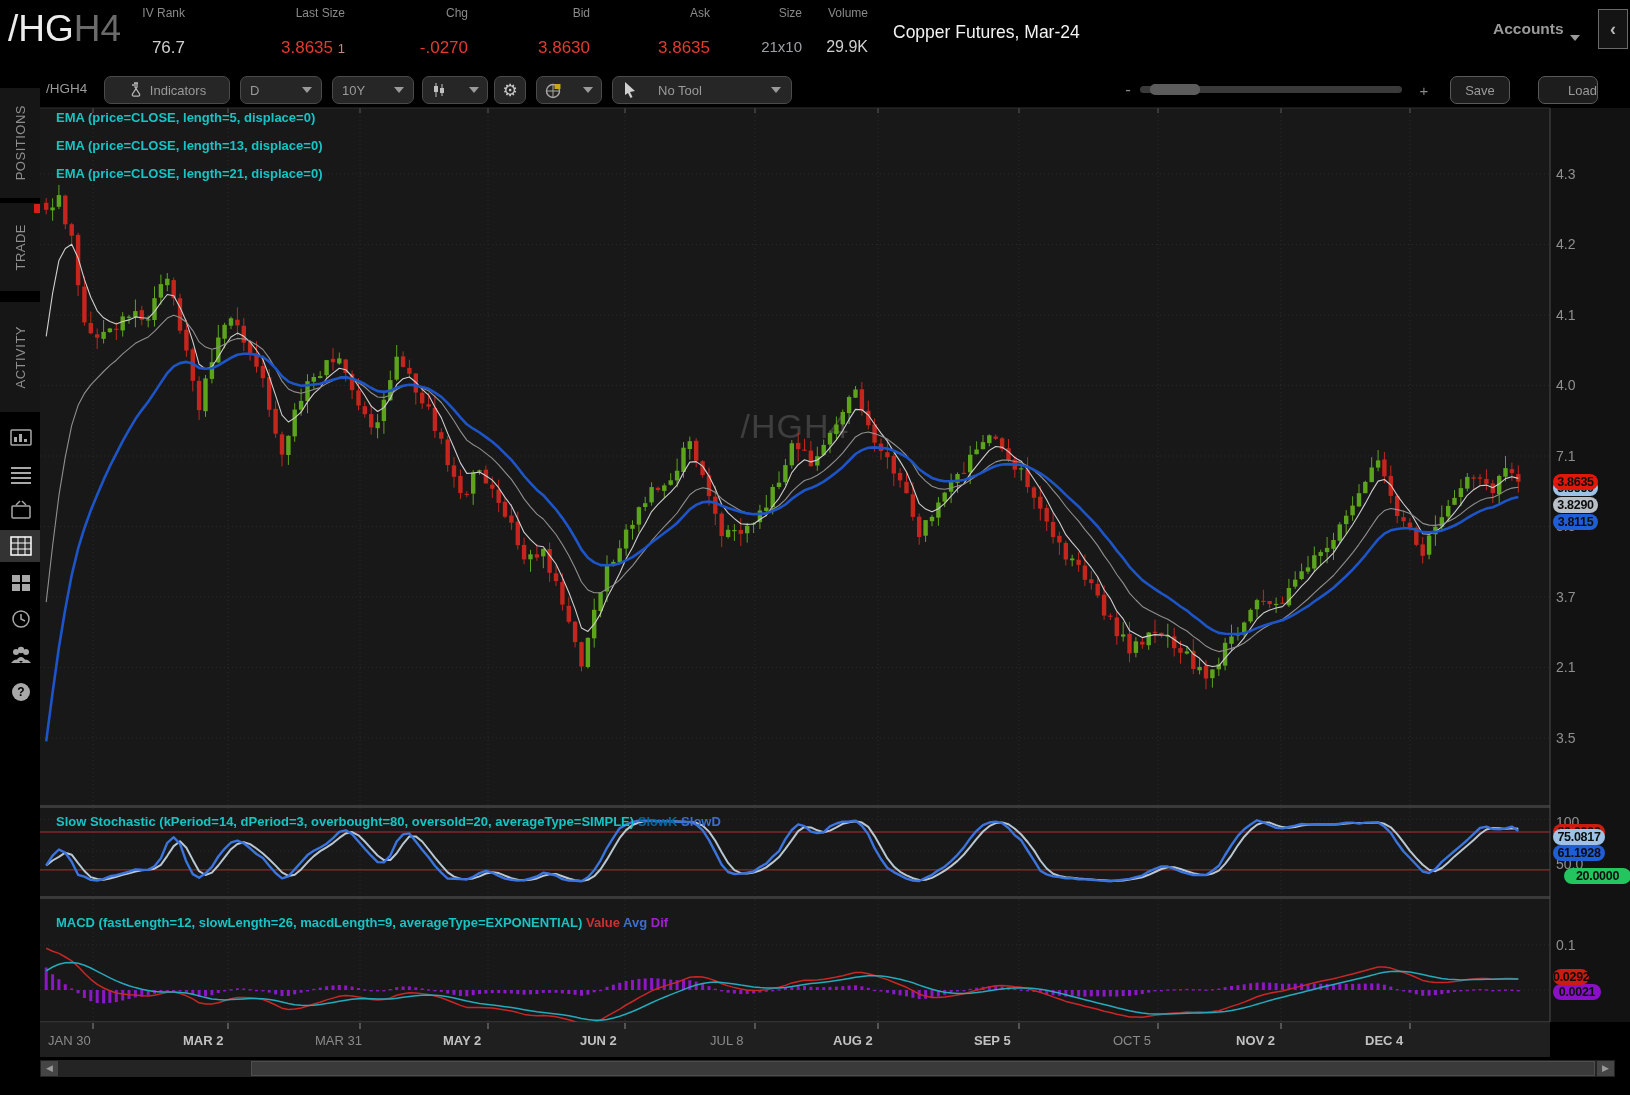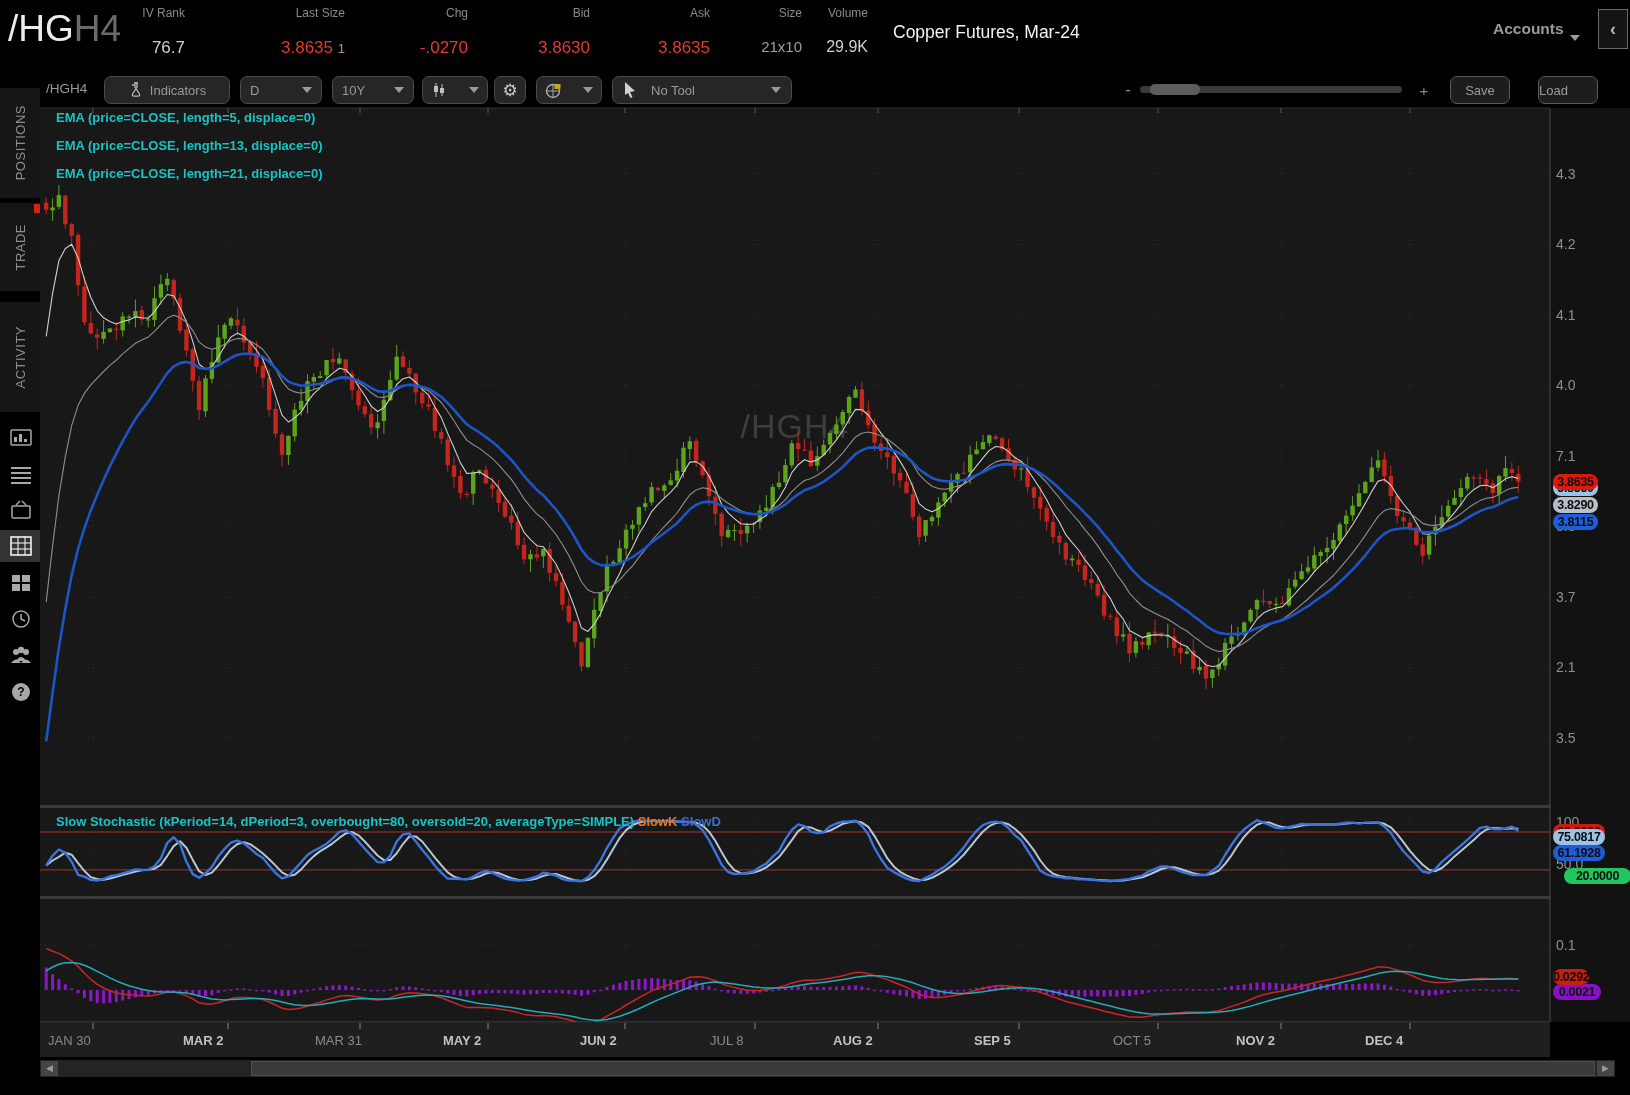--- a/index.html
+++ b/index.html
@@ -940,43 +940,44 @@
       </div>
     <div class="tbtn" style="left:536px;width:66px;padding:0 8px;justify-content:space-between">
       <svg width="17" height="17" viewBox="0 0 17 17">
           <circle cx="8" cy="9" r="6.5" fill="none" stroke="#a8a8a8" stroke-width="1.4"></circle>
           <line x1="8" y1="2.5" x2="8" y2="15.5" stroke="#a8a8a8"></line>
           <line x1="1.5" y1="9" x2="14.5" y2="9" stroke="#a8a8a8"></line>
           <rect x="9.5" y="2" width="6" height="5" fill="#c8a818"></rect>
         </svg>
       <span class="caret"></span>
     </div>
-    <div class="tbtn" style="left:612px;width:180px;padding:0 10px;gap:14px">
+    <div class="tbtn" style="left:612px;width:180px;padding:0 10px;gap:21px">
       <svg width="14" height="16" viewBox="0 0 14 16">
           <polygon points="2,0 12,9 7,10 9.5,15 7.5,16 5,11 2,13" fill="#d0d0d0"></polygon>
         </svg>
       <span style="flex:1">No Tool</span>
         <span class="caret"></span>
     </div>
     <div class="abs" style="left:1120px;top:8px;width:16px;font-size:17px;color:#888;text-align:center;cursor:pointer">-</div>
     <div class="abs" style="left:1140px;top:14px;width:262px;height:7px;background:#3a3a3a;border-radius:4px"></div>
     <div class="abs" style="left:1150px;top:12px;width:50px;height:11px;background:#5c5c5c;border-radius:5px"></div>
     <div class="abs" style="left:1416px;top:10px;width:16px;font-size:15px;color:#888;text-align:center;cursor:pointer">+</div>
     <div class="tbtn" style="left:1450px;width:60px;justify-content:center;background:#1d1d1d;border-color:#5a5a5a">
         <span>Save</span>
       </div>
-    <div class="tbtn" style="left:1538px;width:60px;justify-content:flex-start;background:#1d1d1d;border-color:#5a5a5a">
+    <div class="tbtn" style="left:1538px;width:60px;justify-content:flex-end;background:#1d1d1d;border-color:#5a5a5a">
         <span>Load</span>
       </div>
   </div>
 
   <div class="studylabel" style="left:56px;top:110px">EMA (price=CLOSE, length=5, displace=0)</div>
   <div class="studylabel" style="left:56px;top:138px">EMA (price=CLOSE, length=13, displace=0)</div>
   <div class="studylabel" style="left:56px;top:166px">EMA (price=CLOSE, length=21, displace=0)</div>
-  <div class="studylabel" style="left:56px;top:814px"><span>Slow Stochastic (kPeriod=14, dPeriod=3, overbought=80, oversold=20, averageType=SIMPLE)</span> <span style="color:#f97316">SlowK</span> <span style="color:#3d6fd0">SlowD</span></div>
+  <div class="studylabel" style="left:56px;top:814px"><span>Slow Stochastic (kPeriod=14, dPeriod=3, overbought=80, oversold=20, averageType=SIMPLE)</span> <span style="color:#0369a1">SlowK</span> <span style="color:#3d6fd0">SlowD</span></div>
+  <div class="studylabel" style="left:56px;top:915px"><span>MACD (fastLength=12, slowLength=26, macdLength=9, averageType=EXPONENTIAL)</span> <span style="color:#d03030">Value</span> <span style="color:#3d6fd0">Avg</span> <span style="color:#a020d0">Dif</span></div>
 
   <div class="tick" style="left:1556px;top:166px">4.3</div>
   <div class="tick" style="left:1556px;top:236px">4.2</div>
   <div class="tick" style="left:1556px;top:307px">4.1</div>
   <div class="tick" style="left:1556px;top:377px">4.0</div>
   <div class="tick" style="left:1556px;top:448px">7.1</div>
   <div class="tick" style="left:1556px;top:518px">3.8</div>
   <div class="tick" style="left:1556px;top:589px">3.7</div>
   <div class="tick" style="left:1556px;top:659px">2.1</div>
   <div class="tick" style="left:1556px;top:730px">3.5</div>

